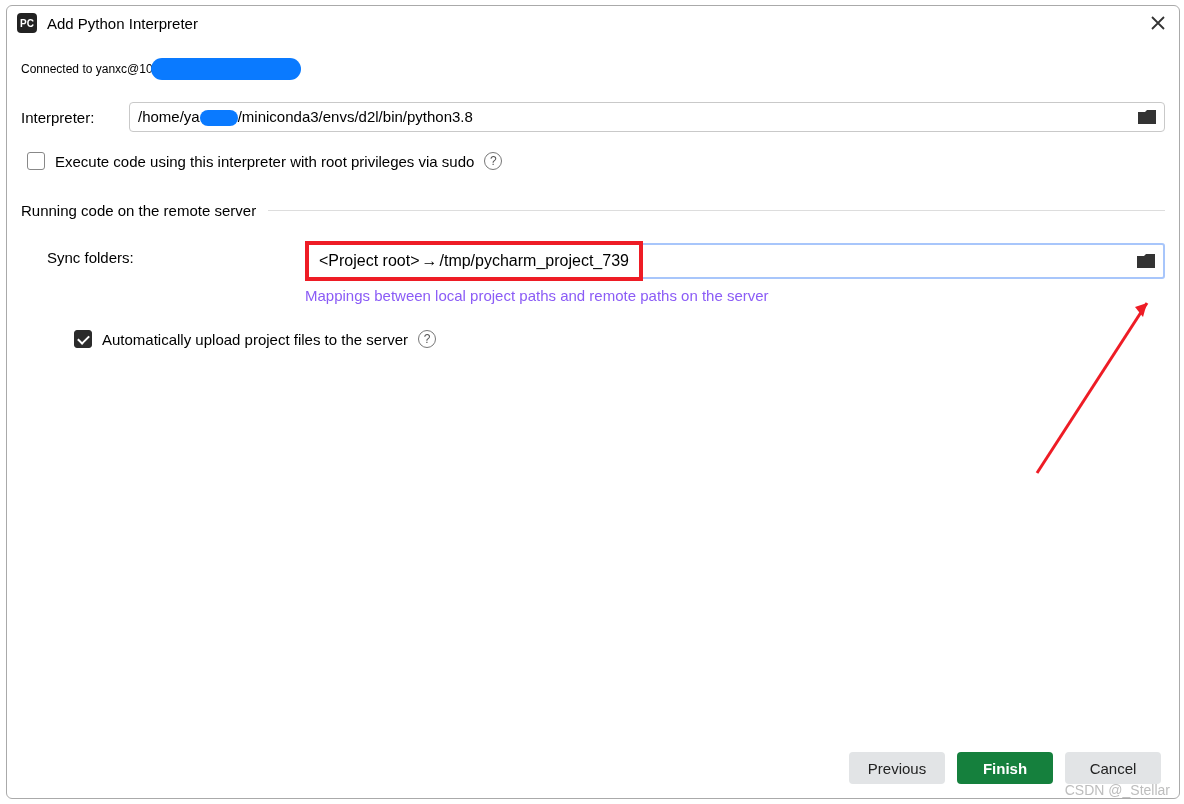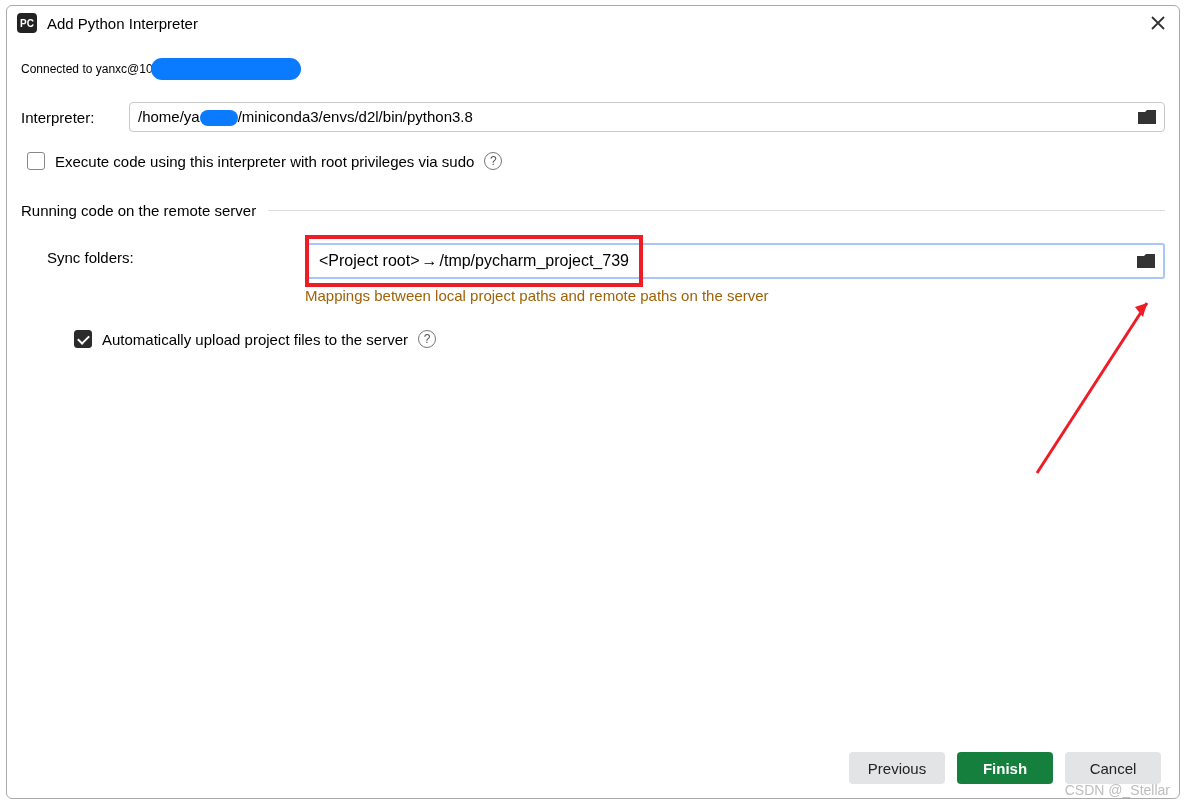--- a/index.html
+++ b/index.html
@@ -135,32 +135,32 @@
   height: 36px;
   border: 2px solid #a8c6fb;
   border-radius: 3px;
   display: flex;
   align-items: center;
   background: #fff;
   padding: 0 8px 0 0;
 }
 .sync-highlight {
   border: 4px solid #ee1c25;
-  height: 52px;
+  height: 40px;
   padding: 0 10px;
   display: flex; align-items: center;
   font-size: 16px;
   margin: -2px 0 -2px -2px;
 }
 .sync-arrow { margin: 0 2px; }
 .sync-spacer { flex: 1; }
 .sync-help {
   margin-top: 8px;
   font-size: 15px;
-  color: #a16207;
+  color: #8b5cf6;
 }
 .auto-row { display: flex; align-items: center; margin-left: 53px; margin-top: 26px; }
 .footer {
   display: flex;
   justify-content: flex-end;
   gap: 12px;
   padding: 14px 18px;
   align-items: flex-end;
 }
 .btn {

